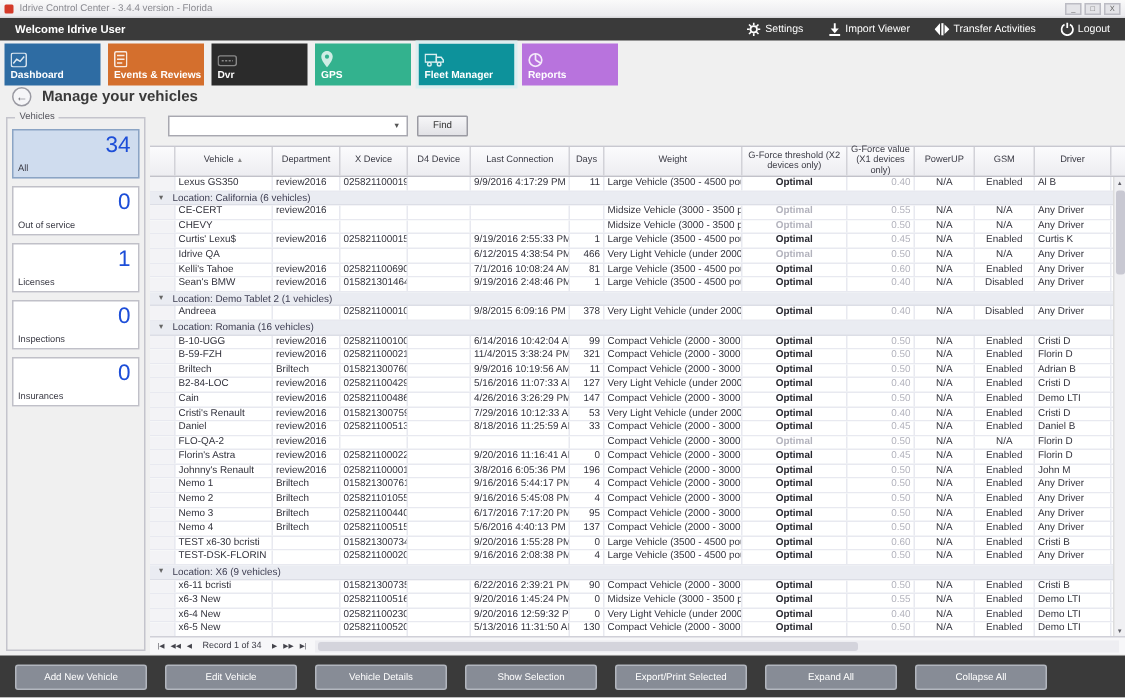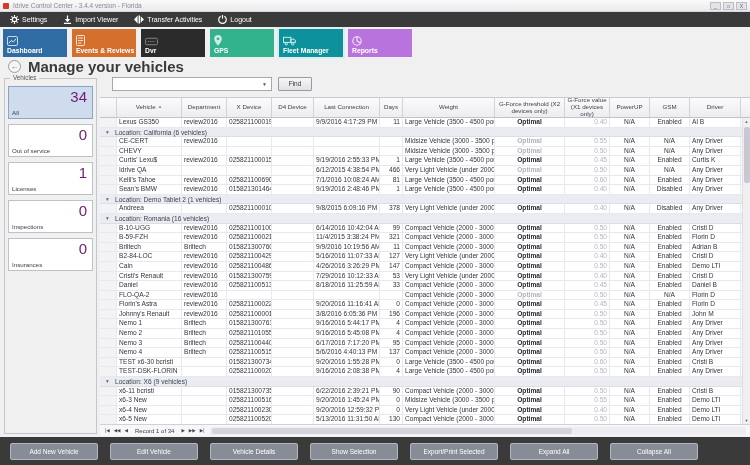--- a/index.html
+++ b/index.html
@@ -29,32 +29,32 @@
   .tabs { position:absolute; top:29px; left:3px; display:flex; gap:5px; }
   .tab { width:64px; height:28px; position:relative; color:#fff; cursor:pointer; }
   .tab .tab-icon { position:absolute; top:3px; left:4px; opacity:.85; }
   .tab .tab-label { position:absolute; bottom:3px; left:4px; font-size:6.8px; font-weight:bold; white-space:nowrap; }
   .tab.selected { outline:2px solid #dceef0; }
 
   
   .pagehead { position:absolute; top:58px; left:8px; display:flex; align-items:center; gap:7px; }
   .back-btn { width:13px; height:13px; border:1px solid #9a9aa2; border-radius:50%; color:#6a6a72;
               font-size:8px; line-height:11px; text-align:center; background:#f6f6f8; cursor:pointer; }
-  .page-title { font-size:15px; font-weight:bold; color:#3a3a3a; }
+  .page-title { font-size:10px; font-weight:bold; color:#3a3a3a; }
 
   
   .sidebar { position:absolute; top:72px; left:0; width:100px; height:365px; }
   .groupbox { position:absolute; top:6px; left:4px; width:93px; height:356px;
               border:1px solid #c4c4cc; }
   .groupbox-label { position:absolute; top:-5px; left:5px; background:#f0f0f0; padding:0 3px;
                     font-size:6.3px; color:#55555d; }
   .cards { position:absolute; top:7px; left:3px; width:85px; display:flex; flex-direction:column; gap:5px; }
   .card { position:relative; height:33px; background:#fff; border:1px solid #c0c0c8; cursor:pointer; }
   .card.selected { background:#cfdcee; border-color:#8ba4c4; }
-  .card-count { position:absolute; top:1px; right:5px; font-size:15px; color:#701a75; }
+  .card-count { position:absolute; top:1px; right:5px; font-size:15px; color:#1d4ed8; }
   .card-label { position:absolute; bottom:2px; left:3px; font-size:6.2px; color:#3a3a44; }
 
   
   .main { position:absolute; top:72px; left:100px; width:650px; height:365px; }
   .toolbar { position:absolute; top:5px; left:12px; display:flex; gap:6px; }
   .combo { position:relative; width:160px; height:14px; background:#fff; border:1px solid #a8a8b0; }
   .combo-arrow { position:absolute; right:1px; top:1px; width:11px; height:10px; font-size:5px;
                  color:#555; text-align:center; line-height:11px; }
   .find-btn { width:34px; height:14px; background:linear-gradient(#f6f6f8,#e2e2e6); border:1px solid #9a9aa2;
               border-radius:1px; font-size:6.5px; color:#333; text-align:center; line-height:12px; cursor:pointer; }
@@ -116,20 +116,21 @@
     <div class="app-icon"></div>
     <div class="title-text">Idrive Control Center - 3.4.4 version - Florida</div>
     <div class="win-btns">
       <div class="win-btn">_</div>
       <div class="win-btn">□</div>
       <div class="win-btn">X</div>
     </div>
   </div>
 
   <div class="topbar">
+    <div class="welcome">Welcome Idrive User</div>
     <div class="top-actions">
       <div class="top-action">
         <span>
           <svg width="9" height="9" viewBox="0 0 10 10">
               <circle cx="5" cy="5" r="2.4" fill="none" stroke="#fff" stroke-width="1.3"></circle>
               <g stroke="#fff" stroke-width="1.2">
                 <line x1="5" y1="0" x2="5" y2="2"></line>
                 <line x1="5" y1="8" x2="5" y2="10"></line>
                 <line x1="0" y1="5" x2="2" y2="5"></line>
                 <line x1="8" y1="5" x2="10" y2="5"></line>

